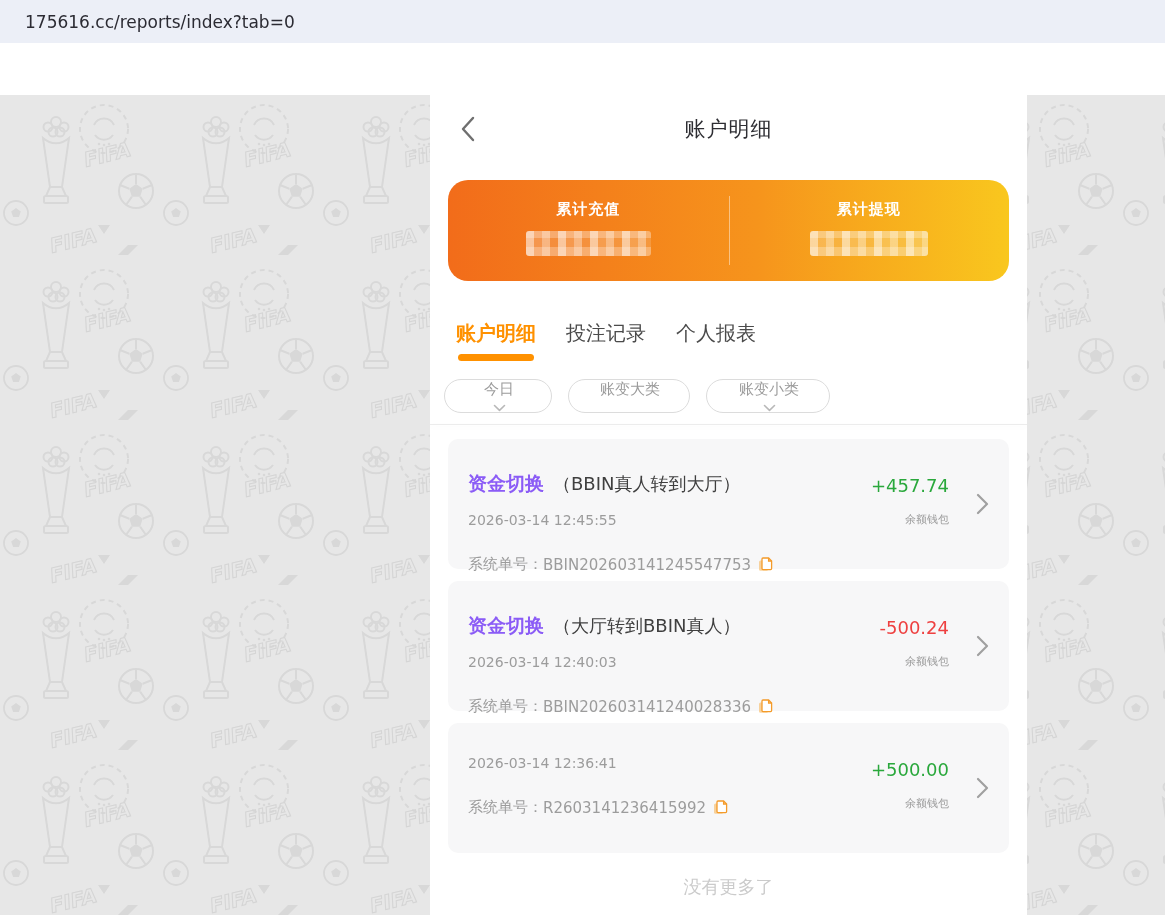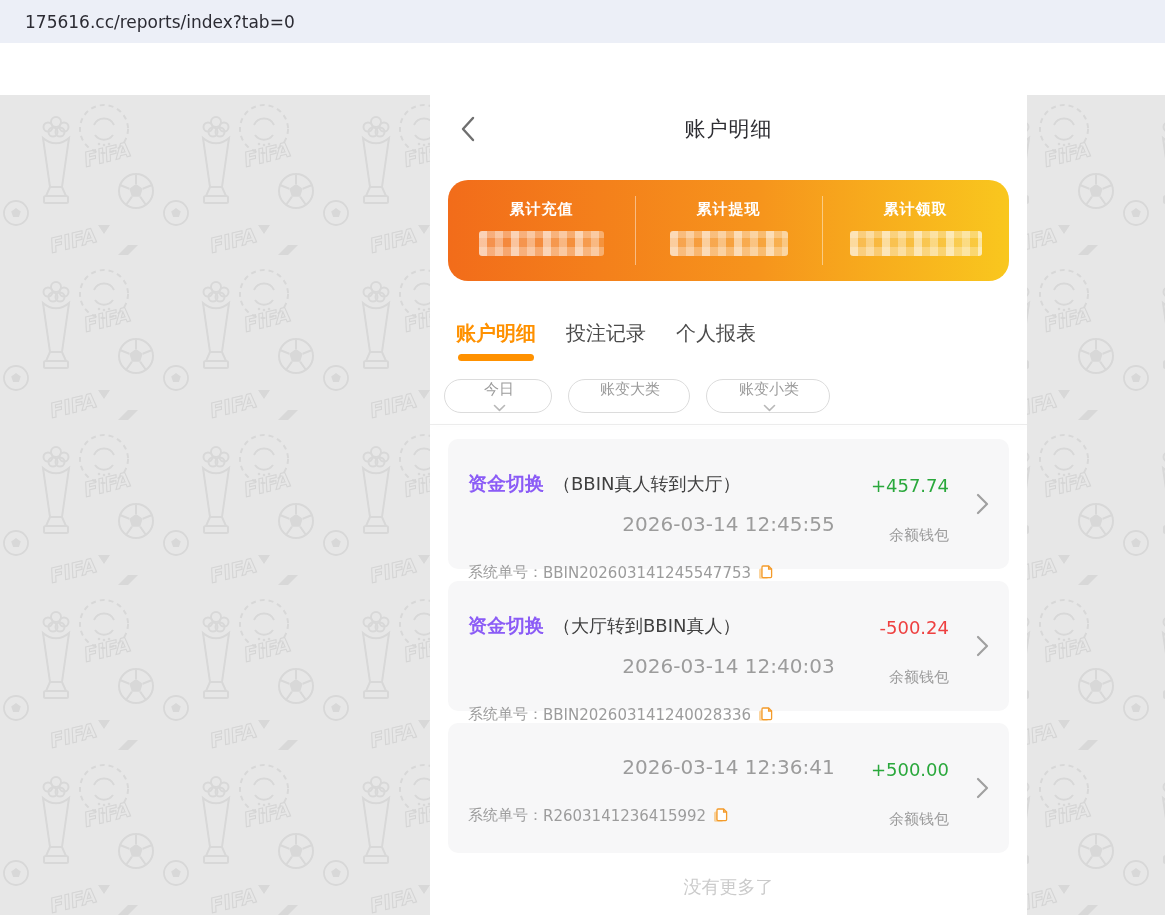--- a/index.html
+++ b/index.html
@@ -54,26 +54,26 @@
 
   .rule { margin-top:11px; height:1px; background:#ececec; box-shadow:0 2px 5px rgba(0,0,0,.05); }
 
   
   .list { padding:14px 18px 0; display:flex; flex-direction:column; gap:12px; }
   .txn { position:relative; background:#f7f7f8; border-radius:10px; height:130px;
          padding:17px 20px 0; cursor:pointer; }
   .line1 { display:flex; align-items:baseline; }
   .ttype { font-size:19px; font-weight:bold; color:#8b5cf6;margin-top:15px; }
   .tdetail { font-size:18px; color:#3f3f3f; margin-left:9px; }
-  .tdate { margin-top:15px; font-size:20px; color:#9c9c9c;text-align:center; }
+  .tdate { margin-top:15px; font-size:14px; color:#9c9c9c; }
   .torder { margin-top:27px; font-size:15px; color:#9c9c9c; display:flex; align-items:center; }
   .copy { margin-left:7px; display:inline-flex; cursor:pointer; }
   .amt { position:absolute; top:36px; right:60px; font-size:18px; }
   .amt.pos { color:#2aa83c; } .amt.neg { color:#ee4040; }
-  .wallet { position:absolute; top:87px; right:60px; font-size:15px; color:#9c9c9c; }
+  .wallet { position:absolute; top:73px; right:60px; font-size:11px; color:#9c9c9c; }
   .rowarrow { position:absolute; top:54px; right:20px; }
 
   .nomore { margin-top:22px; text-align:center; font-size:18px; color:#cbcbcb; }
 </style>
 </head>
 <body>
 
 <div class="urlbar">
   <span>175616.cc/reports/index?tab=0</span>
 </div>
@@ -133,24 +133,20 @@
 
     <div class="sumcard">
       <div class="sumcol">
         <div class="sumlabel">累计充值</div>
         <div class="mosaic m1"></div>
       </div>
       <div class="sumcol">
         <div class="sumlabel">累计提现</div>
         <div class="mosaic m2"></div>
       </div>
-      <div class="sumcol">
-        <div class="sumlabel">累计领取</div>
-        <div class="mosaic m3"></div>
-      </div>
     </div>
 
     <div class="tabs">
       <div class="tab active">账户明细</div>
       <div class="tab">投注记录</div>
       <div class="tab">个人报表</div>
     </div>
 
     <div class="filters">
       <div class="pill">

